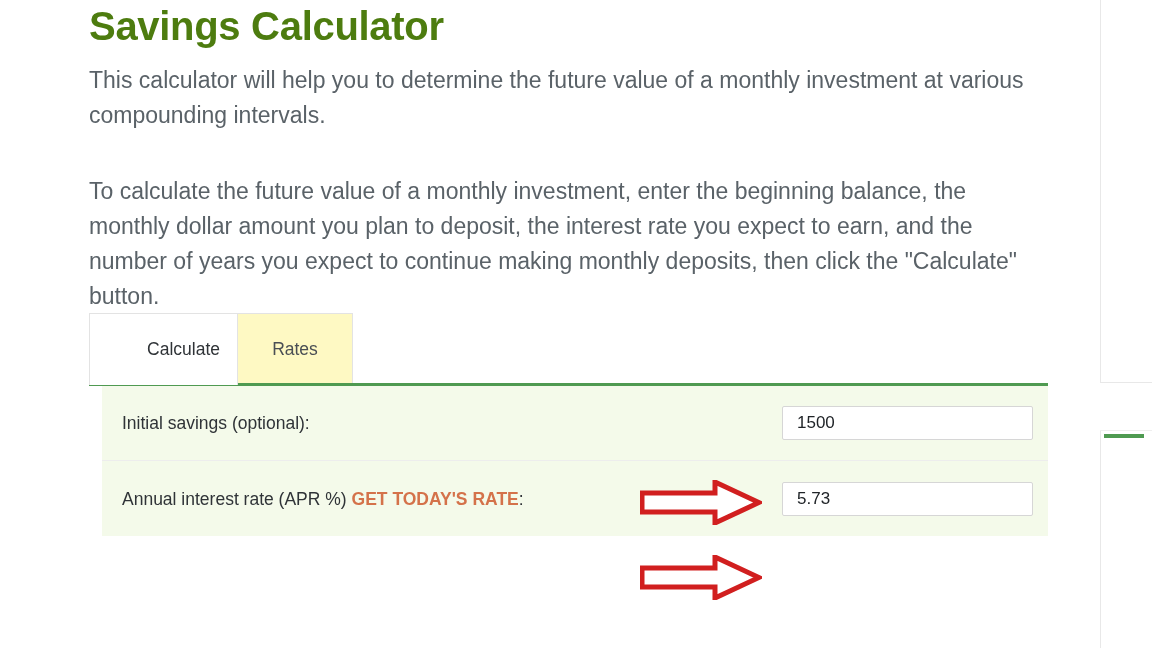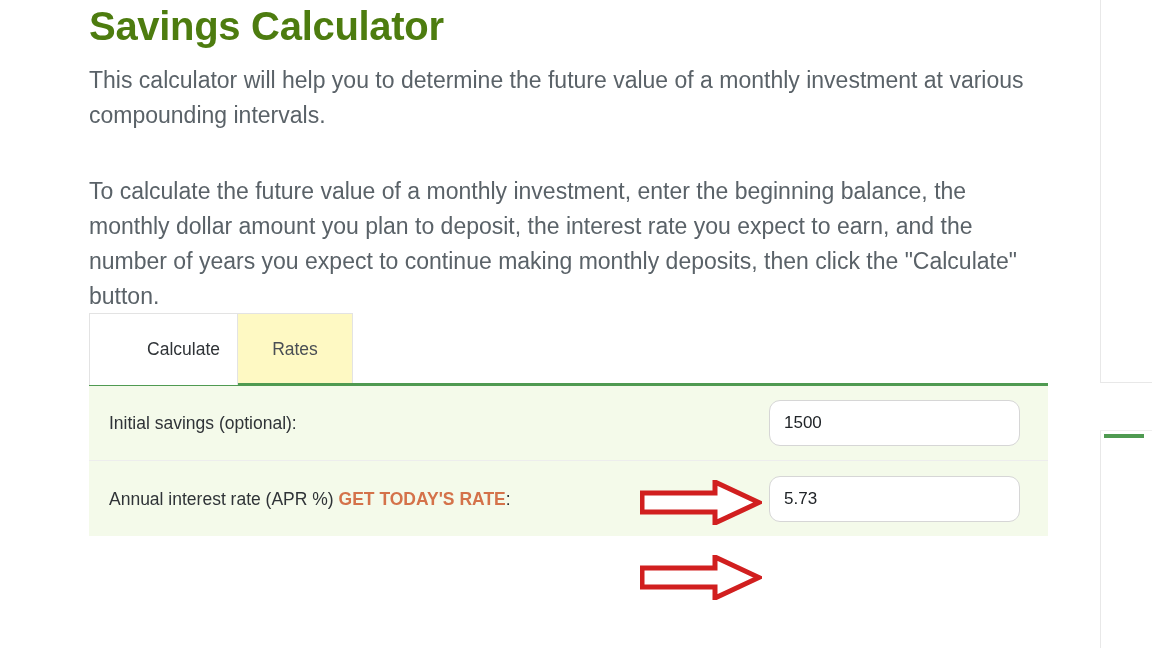--- a/index.html
+++ b/index.html
@@ -102,21 +102,21 @@
     font-size: 0;
   }
   .calc-table .row {
     display: flex;
     align-items: center;
     height: 75px;
     box-sizing: border-box;
     border-bottom: 1px solid #ededed;
     position: relative;
   }
-  .calc-table .row.shaded { background: #f4faea; }
+  .calc-table .row.shaded { background: #f4faea; margin-left: 13px; }
   .calc-table .row.plain  { background: #ffffff; }
   .calc-table .row.last   { border-bottom: none; }
 
   .cell-label {
     flex: 0 0 680px;
     padding-left: 20px;
     box-sizing: border-box;
     font-size: 17.5px;
     color: #2f3337;
     line-height: 24px;
@@ -129,24 +129,24 @@
   .cell-input {
     flex: 1 1 auto;
     padding-right: 29px;
     box-sizing: border-box;
     display: flex;
     justify-content: flex-start;
   }
   .text-input {
     box-sizing: border-box;
     width: 251px;
-    height: 46px;
+    height: 34px;
     border: 1px solid #d6d6d6;
     background: #ffffff;
-    border-radius: 11px;
+    border-radius: 2px;
     font-family: "Liberation Sans", sans-serif;
     font-size: 17px;
     color: #202428;
     padding: 0 14px;
     outline: none;
   }
 
   
   .arrow-anno {
     position: absolute;

